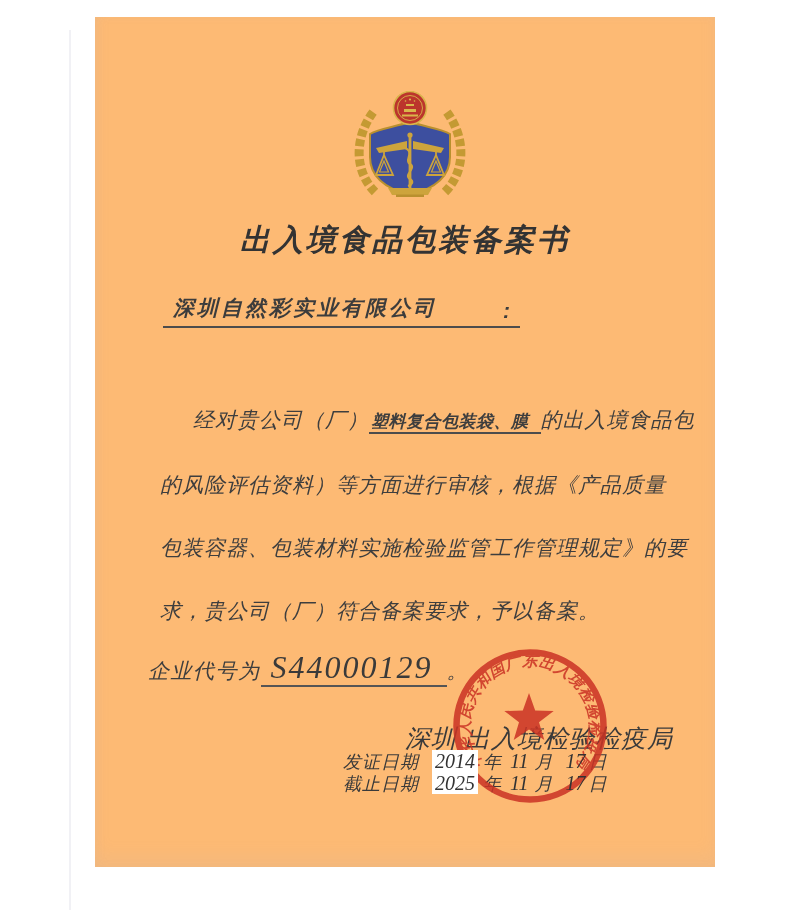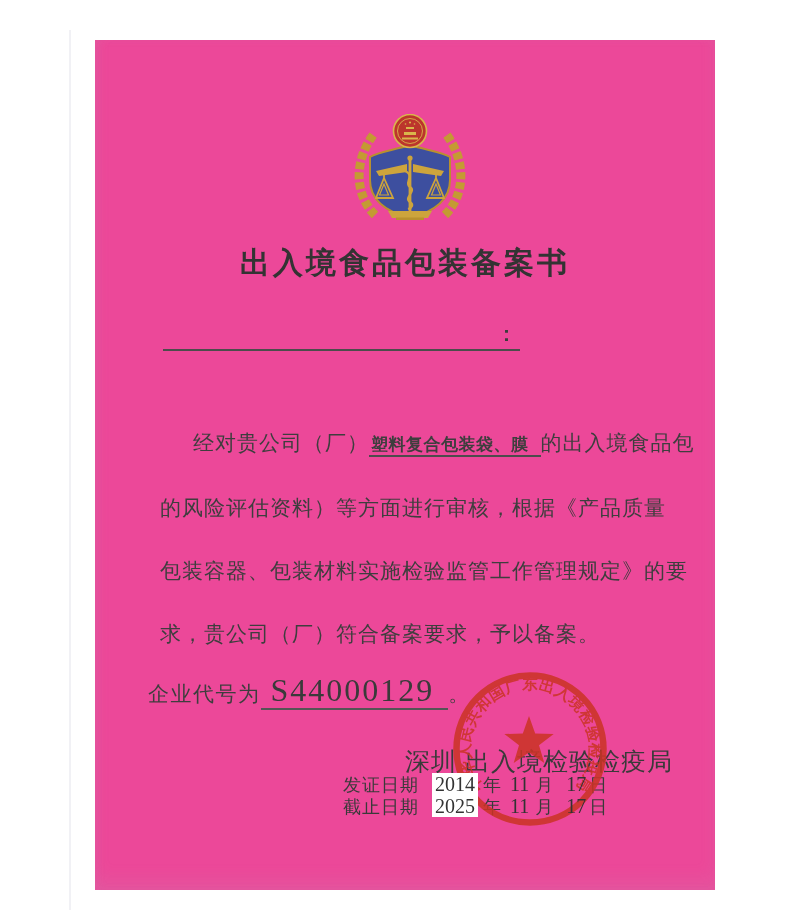--- a/index.html
+++ b/index.html
@@ -1,20 +1,20 @@
 <!DOCTYPE html>
 <html><head>
 <meta charset="utf-8">
 <style>
   html,body{margin:0;padding:0;background:#ffffff;}
   body{width:800px;height:923px;overflow:hidden;font-family:"Liberation Sans",sans-serif;}
   .stage{position:relative;width:800px;height:923px;background:#ffffff;}
   .scan-edge{position:absolute;left:69px;top:30px;width:2px;height:880px;background:#f1f1f5;}
-  .paper{position:absolute;left:95px;top:40px;width:620px;height:850px;background:#ec4899;
-         box-shadow:inset 0 -12px 16px rgba(175,180,195,0.10), inset 3px 0 8px rgba(175,180,195,0.08);}
+  .paper{position:absolute;left:95px;top:17px;width:620px;height:850px;background:#fdba74;
+         box-shadow:inset 0 -12px 16px rgba(175,180,195,0.10), inset 3px 0 8px rgba(175,180,195,0.08);font-style:italic;}
   .emblem{position:absolute;left:255px;top:74px;width:120px;height:106px;}
   .title{position:absolute;left:0;top:203px;width:100%;text-align:center;margin:0;
          font-size:30px;font-weight:700;letter-spacing:3px;color:#333333;}
   .company-row{position:absolute;left:68px;top:276px;width:357px;height:33px;
                border-bottom:2px solid #4c4c4c;font-size:21px;font-weight:700;
                letter-spacing:3px;color:#3c3c3c;}
   .company-row .name{position:absolute;left:10px;bottom:4px;white-space:nowrap;}
   .company-row .colon{position:absolute;right:10px;bottom:3px;font-weight:700;letter-spacing:0;}
   .body-text{position:absolute;left:55px;top:366px;width:540px;font-size:21px;line-height:53px;
              letter-spacing:1px;color:#3e3e3e;font-weight:500;}
@@ -70,20 +70,21 @@
       <rect x="56" y="13" width="8" height="2" fill="#d9b64b"></rect>
       <rect x="52" y="23.5" width="16" height="2" fill="#d9b64b"></rect>
       <circle cx="60" cy="8.5" r="1.1" fill="#d9b64b"></circle>
       <circle cx="55.5" cy="10" r="0.8" fill="#d9b64b"></circle>
       <circle cx="64.5" cy="10" r="0.8" fill="#d9b64b"></circle>
     </svg>
 
     <h1 class="title">出入境食品包装备案书</h1>
 
     <div class="company-row">
+      <span class="name">深圳自然彩实业有限公司</span>
       <span class="colon">:</span>
     </div>
 
     <div class="body-text">
       <p class="first"><span>经对贵公司（厂）</span><span class="fill">塑料复合包装袋、膜</span><span>的出入境食品包</span></p>
       <p>的风险评估资料）等方面进行审核，根据《产品质量</p>
       <p>包装容器、包装材料实施检验监管工作管理规定》的要</p>
       <p>求，贵公司（厂）符合备案要求，予以备案。</p>
     </div>
 

